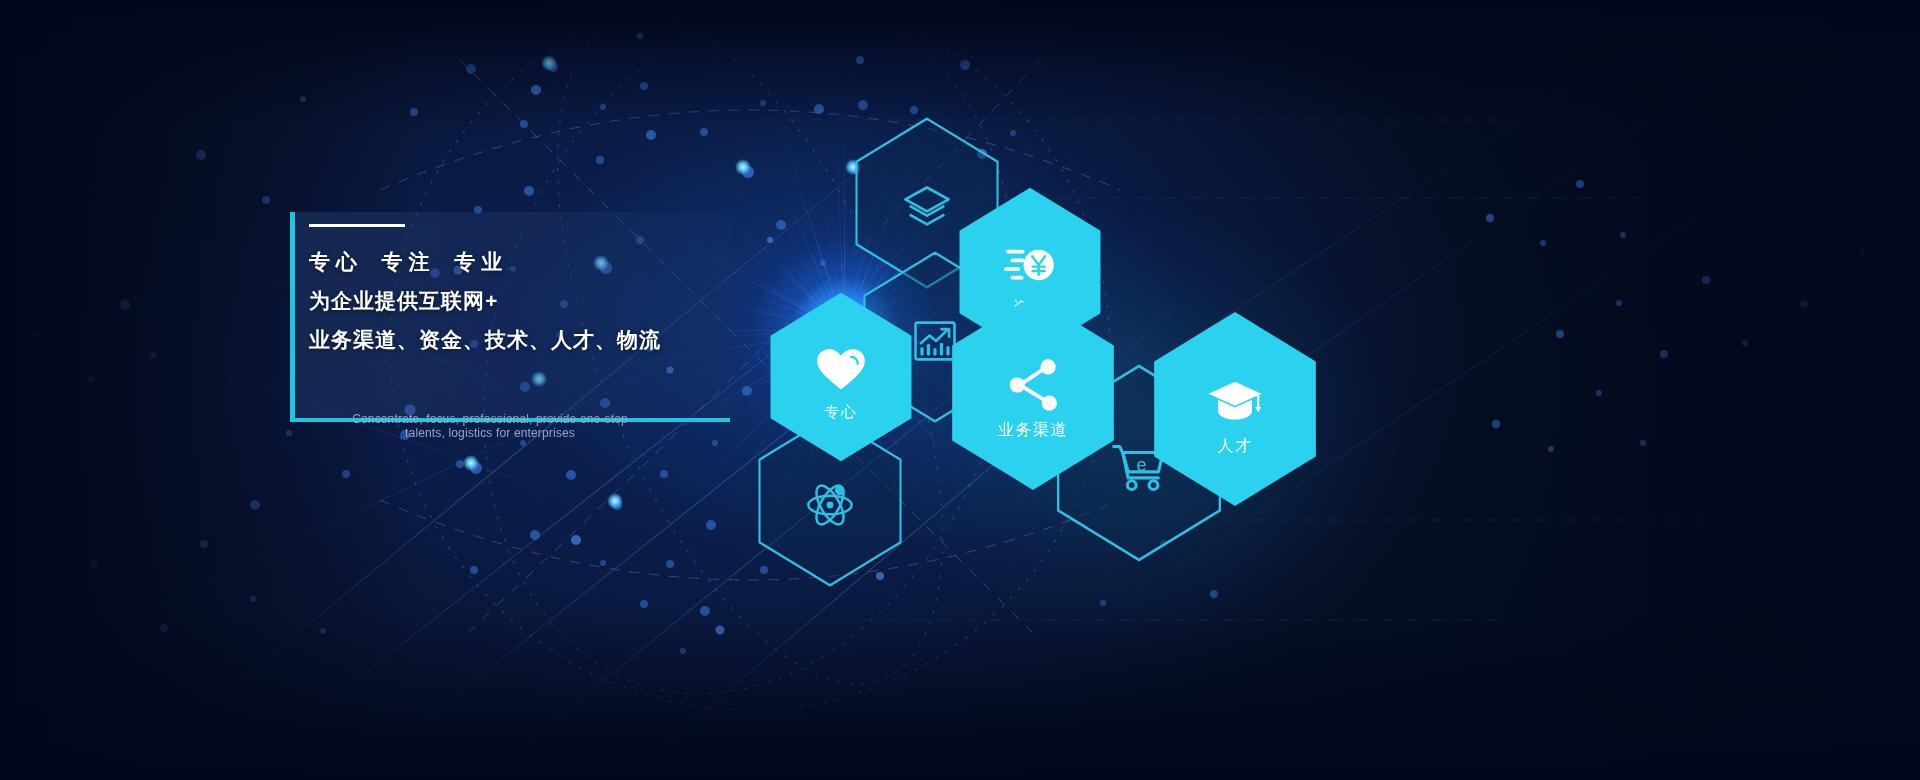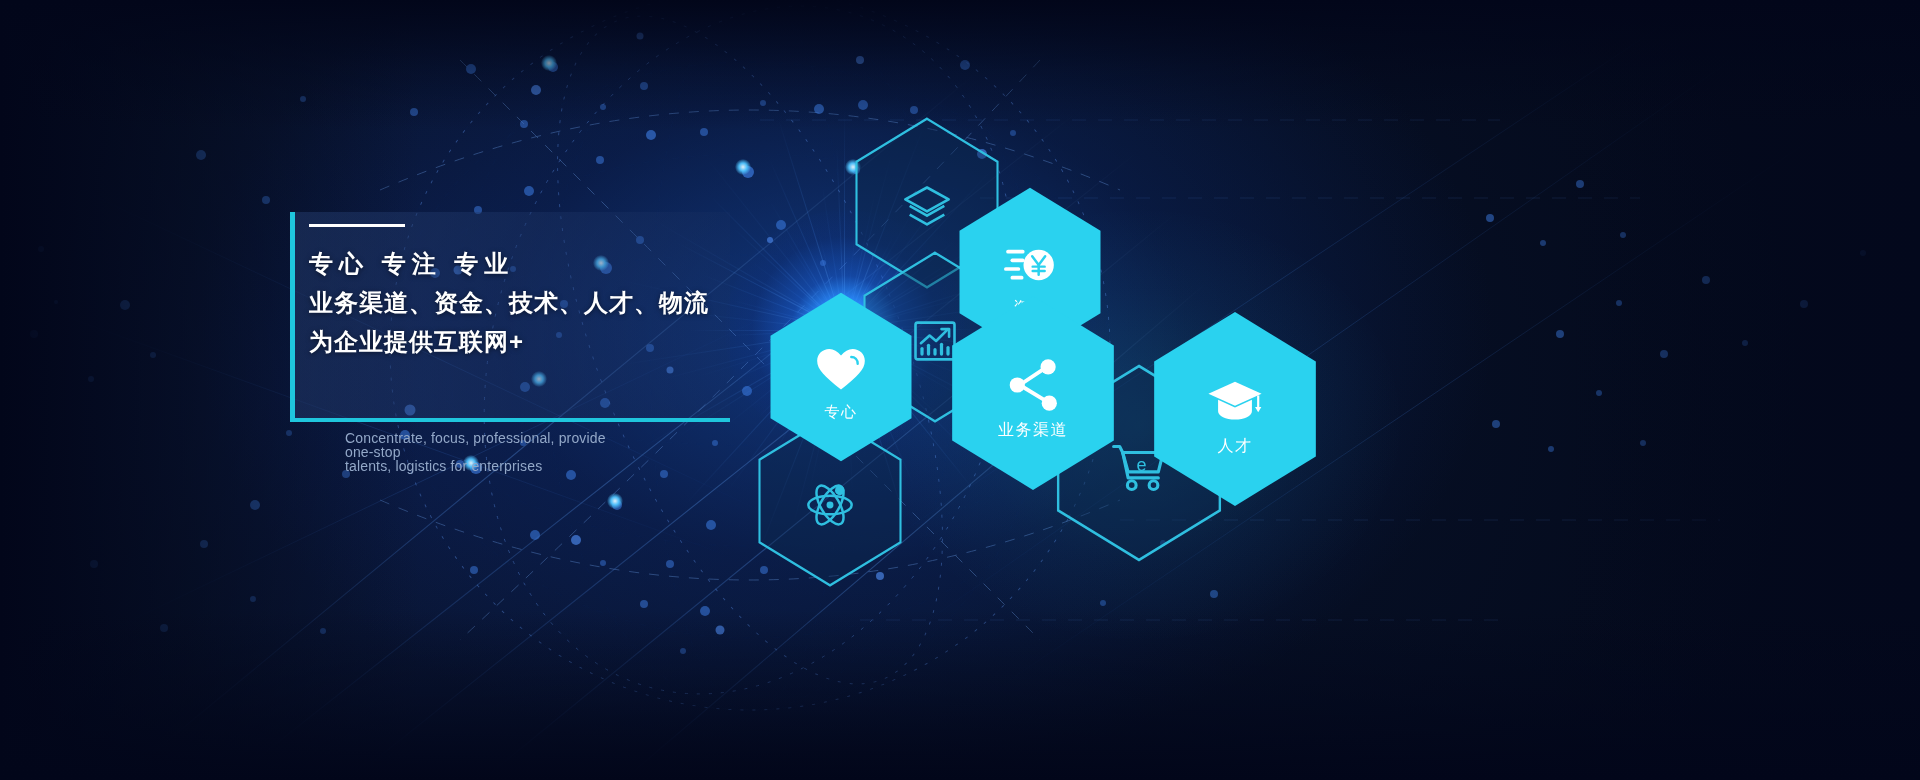--- a/index.html
+++ b/index.html
@@ -79,29 +79,30 @@
     width:440px; height:210px;
     background:linear-gradient(100deg, rgba(36,60,110,0.50) 0%, rgba(30,54,104,0.38) 55%, rgba(26,48,96,0.18) 100%);
     border-left:5px solid #1fc6dd;
     border-bottom:4px solid #1fc6dd;
   }
   .copy { position:absolute; left:309px; top:224px; width:470px; }
   .rule {
     width:96px; height:3px; background:#ffffff; margin-bottom:17px;
   }
   .headline {
-    color:#ffffff; font-weight:bold; font-size:24px; line-height:39px;
+    color:#ffffff; font-weight:bold; font-size:21px; line-height:39px;
     letter-spacing:1px; white-space:nowrap;
     text-shadow:0 1px 5px rgba(0,0,0,.55);
+    font-family:Liberation Mono, monospace;
   }
   .headline.l1 { letter-spacing:6px; }
   .subcopy {
-    position:absolute; left:345px; top:431px; width:290px;
-    text-align:left;
-    color:#93a8c8; font-size:14px; line-height:14px;
+    position:absolute; left:345px; top:412px; width:290px;
+    text-align:center;
+    color:#93a8c8; font-size:12px; line-height:14px;
     letter-spacing:.15px;
   }
 
   
   .hexwrap { position:absolute; left:0; top:0; width:1920px; height:780px; }
   .hex {
     position:absolute; width:118px; height:136px;
   }
   .hex .shape { position:absolute; inset:0; }
   .hex .shape svg { width:100%; height:100%; display:block; }
@@ -571,21 +572,21 @@
           </span>
           <span class="cap">业务渠道</span>
         </div>
       </div>
     </div>
 
   <div class="text-panel"></div>
   <div class="copy">
     <div class="rule"></div>
     <div class="headline l1">专心 专注 专业</div>
+    <div class="headline">为企业提供互联网+</div>
     <div class="headline">业务渠道、资金、技术、人才、物流</div>
-    <div class="headline">为企业提供互联网+</div>
   </div>
   <div class="subcopy">
     <div>Concentrate, focus, professional, provide one-stop</div>
     <div>talents, logistics for enterprises</div>
   </div>
 
 </div>
 
 </body></html>

